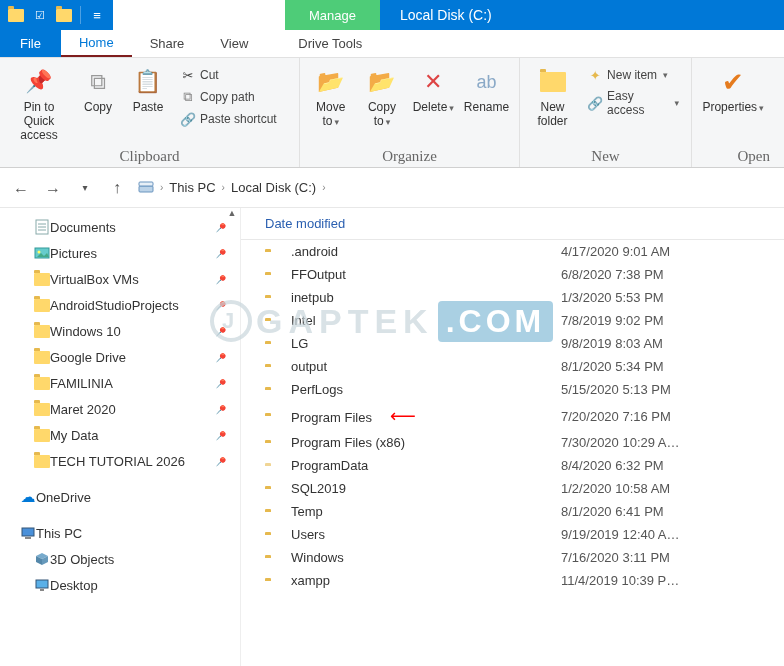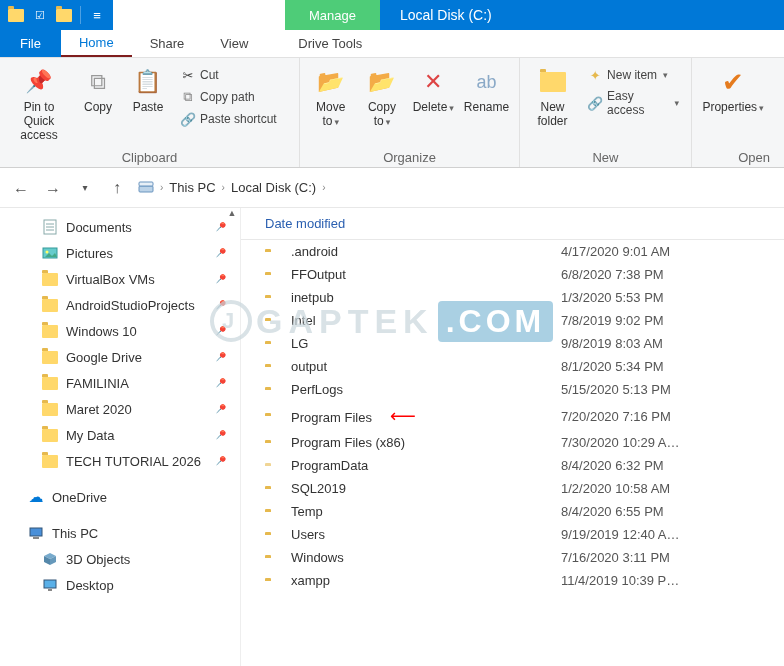--- a/index.html
+++ b/index.html
@@ -16,40 +16,40 @@
 
 .ribbon-tabs { display: flex; align-items: stretch; height: 28px; background: #fff; border-bottom: 1px solid #e1e1e1; }
 .ribbon-tabs .file-tab { background: #0078d7; color: #fff; padding: 0 20px; display: flex; align-items: center; font-size: 13px; }
 .ribbon-tabs .tab { padding: 0 18px; display: flex; align-items: center; color: #444; font-size: 13px; cursor: pointer; }
 .ribbon-tabs .tab.active { border-bottom: 2px solid #7f1d1d; color: #0078d7; }
 
 
 .ribbon { display: flex; height: 110px; background: #f5f6f7; border-bottom: 1px solid #d0d0d0; }
 .ribbon-group { border-right: 1px solid #e1e1e1; padding: 4px 8px 2px; display: flex; flex-direction: column; justify-content: space-between; }
 .ribbon-group .gbody { display: flex; align-items: flex-start; gap: 6px; flex: 1; }
-.ribbon-group .glabel { text-align: center; font-size: 13px; color: #666; padding-top: 2px; }
+.ribbon-group .glabel { text-align: center; font-size: 15px; color: #666; padding-top: 2px; font-family: Liberation Serif, serif; }
 .bigbtn { display: flex; flex-direction: column; align-items: center; justify-content: flex-start; width: 62px; padding-top: 4px; cursor: pointer; }
 .bigbtn .bicon { width: 32px; height: 32px; display: flex; align-items: center; justify-content: center; font-size: 22px; }
 .bigbtn .blabel { font-size: 12px; text-align: center; line-height: 14px; margin-top: 2px; }
 .smallstack { display: flex; flex-direction: column; gap: 4px; padding-top: 4px; }
 .smallbtn { display: flex; align-items: center; gap: 4px; font-size: 12px; cursor: pointer; color: #444; padding: 1px 4px; }
 .smallbtn .sicon { width: 16px; height: 16px; display: inline-flex; align-items: center; justify-content: center; font-size: 13px; }
 .dd { font-size: 9px; color: #666; margin-left: 2px; }
 
 
 .addrbar { display: flex; align-items: center; height: 40px; padding: 0 10px; gap: 10px; border-bottom: 1px solid #e8e8e8; }
 .navbtn { width: 22px; height: 22px; display: flex; align-items: center; justify-content: center; color: #555; cursor: pointer; font-size: 16px; }
 .breadcrumb { display: flex; align-items: center; gap: 6px; font-size: 13px; color: #333; }
 .breadcrumb .bc-icon { width: 16px; height: 16px; }
 .breadcrumb .chev { color: #888; font-size: 10px; }
 
 
 .content { display: flex; height: calc(666px - 30px - 28px - 110px - 40px); }
 .sidebar { width: 240px; overflow: hidden; padding: 6px 0 0 14px; position: relative; }
-.tree-item { display: flex; align-items: center; gap: 8px; padding: 5px 4px 5px 20px; font-size: 13px; cursor: pointer; margin-left: 8px; }
+.tree-item { display: flex; align-items: flex-end; padding: 5px 4px 5px 20px; font-size: 13px; cursor: pointer; }
 .tree-item.lvl0 { padding-left: 6px; font-weight: 400; }
 .tree-item .ticon { width: 16px; height: 16px; display: inline-flex; align-items: center; justify-content: center; font-size: 13px; }
 .tree-item .pin { margin-left: auto; margin-right: 8px; color: #888; font-size: 11px; transform: rotate(45deg); }
 .folder-ico { width: 16px; height: 13px; background: #ffd86b; border-radius: 1px; position: relative; }
 .folder-ico::before { content: ""; position: absolute; top: -3px; left: 0; width: 6px; height: 3px; background: #e6b94e; border-radius: 1px 1px 0 0; }
 .sidebar-scroll { position: absolute; right: 0; top: 0; width: 16px; height: 30px; background: #fff; display:flex; flex-direction:column; align-items:center; }
 .sidebar-scroll .arr { font-size:9px; color:#666; }
 
 .listpane { flex: 1; display: flex; flex-direction: column; border-left: 1px solid #eee; position: relative; }
 .listhdr { display: flex; border-bottom: 1px solid #e8e8e8; padding: 8px 0 8px 24px; font-size: 13px; color: #4a6; color:#2a5fb0; }
@@ -391,21 +391,21 @@
           <span class="fdate">8/4/2020 6:32 PM</span>
         </div>
         <div class="listrow">
           <span class="ficon"><span class="folder-ico" style=""></span></span>
           <span class="fname">SQL2019</span>
           <span class="fdate">1/2/2020 10:58 AM</span>
         </div>
         <div class="listrow">
           <span class="ficon"><span class="folder-ico" style=""></span></span>
           <span class="fname">Temp</span>
-          <span class="fdate">8/4/2020 6:55 PM</span>
+          <span class="fdate">8/1/2020 6:41 PM</span>
         </div>
         <div class="listrow">
           <span class="ficon"><span class="folder-ico" style=""></span></span>
           <span class="fname">Users</span>
           <span class="fdate">9/19/2019 12:40 A…</span>
         </div>
         <div class="listrow">
           <span class="ficon"><span class="folder-ico" style=""></span></span>
           <span class="fname">Windows</span>
           <span class="fdate">7/16/2020 3:11 PM</span>

